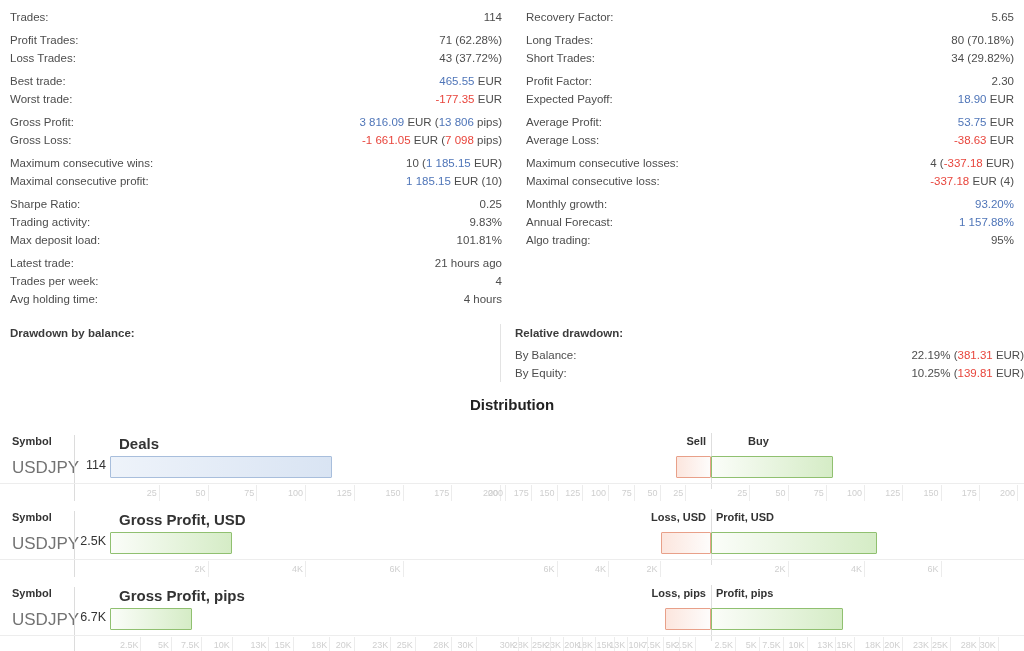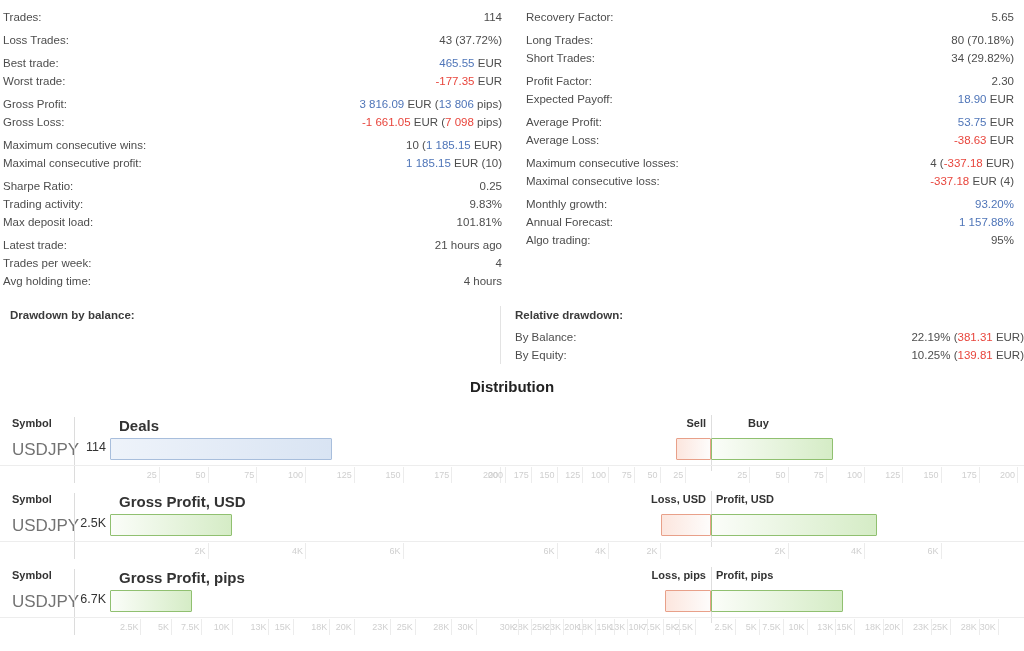--- a/index.html
+++ b/index.html
@@ -8,21 +8,21 @@
     width: 1024px; height: 651px;
     background: #ffffff;
     font-family: "Liberation Sans", sans-serif;
     color: #4a4a4a;
     overflow: hidden;
   }
   .page { position: relative; width: 1024px; height: 651px; }
 
   
   .stats { display: flex; padding: 8px 0 0 0; }
-  .stats-col { width: 512px; padding: 0 10px 0 3px; }
+  .stats-col { width: 512px; padding: 0 10px 0 10px; }
   .stats-col.right { border-left: 0; padding-left: 14px; }
 
   .srow {
     display: flex; justify-content: space-between; align-items: baseline;
     font-size: 11.5px; line-height: 18px; height: 18px;
     white-space: nowrap;
   }
   .srow .lbl { color: #4d4d4d; }
   .srow .val { color: #4d4d4d; text-align: right; }
   .gap { height: 5px; }
@@ -122,20 +122,24 @@
 
 <div class="page">
 
   <div class="stats">
     <div class="stats-col left" id="stats-left">
         <div class="srow">
           <span class="lbl">Trades:</span>
           <span class="val"><span class="plain">114</span></span>
         </div>
         <div class="gap"></div>
+        <div class="srow">
+          <span class="lbl">Profit Trades:</span>
+          <span class="val"><span class="plain">71 (62.28%)</span></span>
+        </div>
         <div class="srow">
           <span class="lbl">Loss Trades:</span>
           <span class="val"><span class="plain">43 (37.72%)</span></span>
         </div>
         <div class="gap"></div>
         <div class="srow">
           <span class="lbl">Best trade:</span>
           <span class="val"><span class="blue">465.55</span><span class="plain"> EUR</span></span>
         </div>
         <div class="srow">

